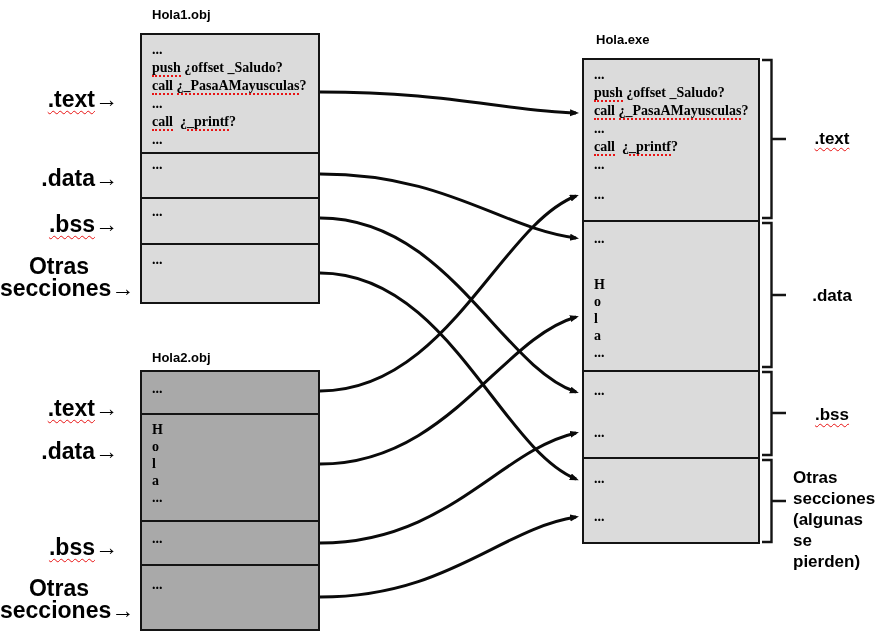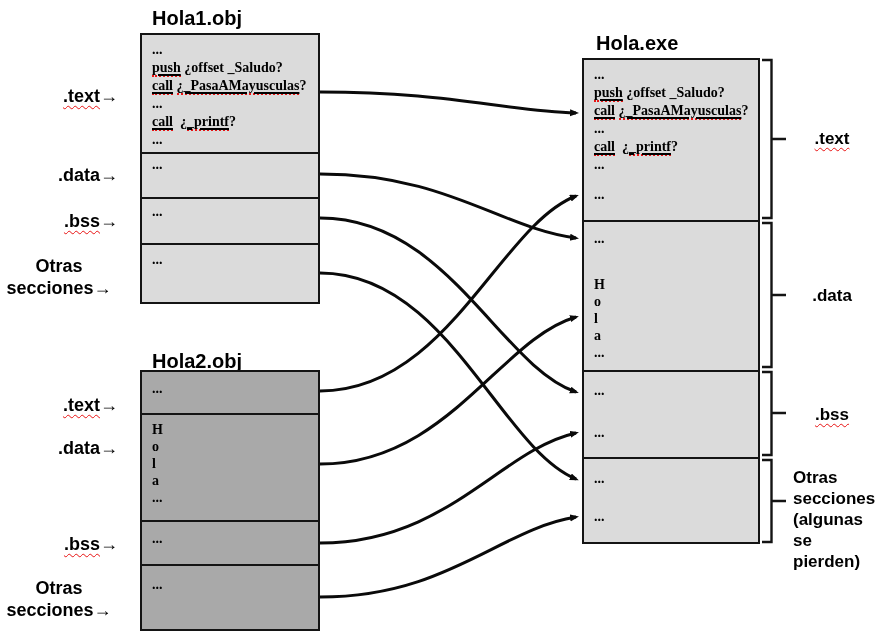--- a/index.html
+++ b/index.html
@@ -6,25 +6,25 @@
   .stage{position:relative;width:888px;height:640px;background:#ffffff;overflow:hidden;
          font-family:"Liberation Sans",sans-serif;color:#000;}
   .box{position:absolute;box-sizing:border-box;border:2px solid #141414;}
   .light{background:#dbdbdb;}
   .dark{background:#a9a9a9;}
   .seg{box-sizing:border-box;overflow:hidden;}
   .seg + .seg{border-top:2px solid #141414;}
   .cl{font-family:"Liberation Serif",serif;font-weight:bold;font-size:14px;line-height:18px;
       padding-left:10px;white-space:nowrap;}
   .cl17{line-height:17px;}
-  .uw{text-decoration:underline;text-decoration-color:#000;text-decoration-thickness:1.5px;
+  .uw{text-decoration-color:#000;text-decoration-thickness:1.5px;
       text-underline-offset:2px;border-bottom:2px dotted #e81313;}
   .sq{text-decoration:underline wavy #e81313;text-decoration-thickness:1.2px;text-underline-offset:3px;}
-  .title{position:absolute;font-weight:bold;font-size:20px;white-space:nowrap;}
-  .lbl{position:absolute;font-weight:bold;font-size:18px;}
+  .title{position:absolute;font-weight:bold;font-size:13px;white-space:nowrap;}
+  .lbl{position:absolute;font-weight:bold;font-size:23px;}
   .lbl-r{left:0;width:118px;text-align:right;white-space:nowrap;}
   .lbl-c{left:0;width:118px;text-align:center;line-height:22px;white-space:pre-line;}
   .rlbl{position:absolute;font-weight:bold;font-size:17px;text-align:center;width:84px;}
   .rlbl-block{position:absolute;font-weight:bold;font-size:17px;line-height:21px;
               white-space:pre-line;text-align:left;width:95px;}
   svg.overlay{position:absolute;left:0;top:0;width:888px;height:640px;pointer-events:none;}
   svg .curve{fill:none;stroke:#0a0a0a;stroke-width:3;}
   svg .bracket{fill:none;stroke:#141414;stroke-width:2.4;}
 </style>
 </head>

